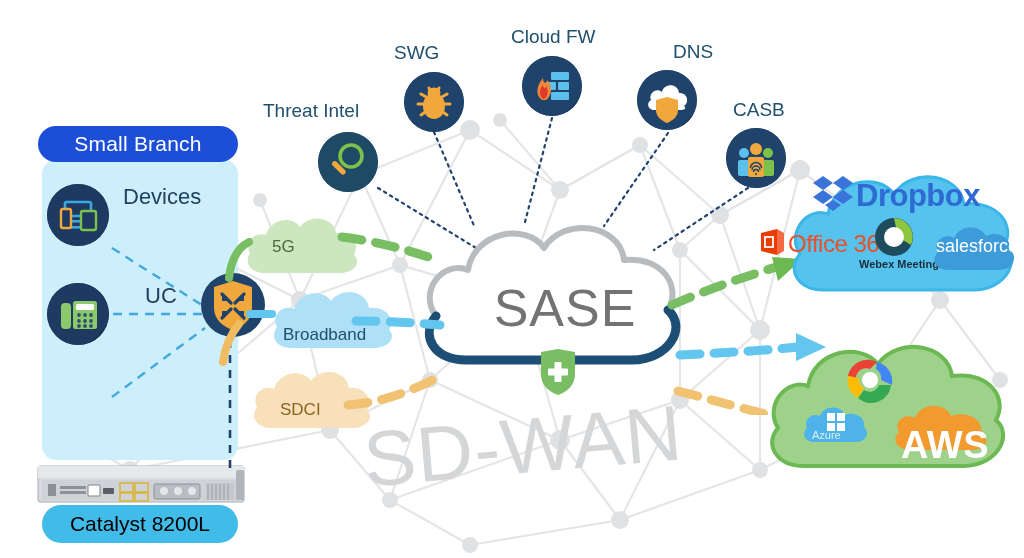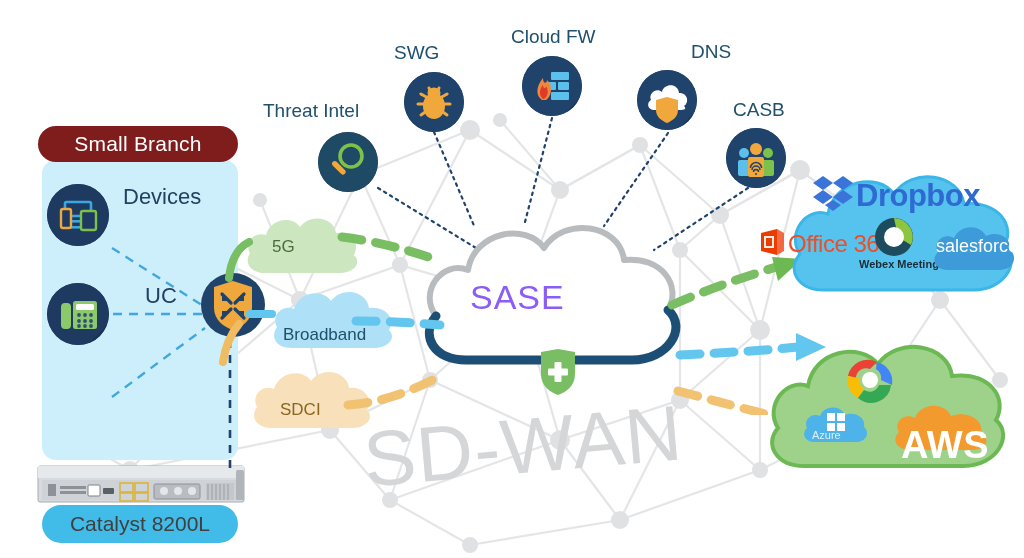--- a/index.html
+++ b/index.html
@@ -27,29 +27,29 @@
     user-select:none;
   }
 
   
   #branch-panel {
     left: 42px; top: 160px; width: 196px; height: 300px;
     background: #cdeefb; border-radius: 14px;
   }
   #branch-pill {
     left: 38px; top: 126px; width: 200px; height: 36px;
-    background: #7f1d1d; border-radius: 18px;
+    background: #1d4ed8; border-radius: 18px;
     display:flex; align-items:center; justify-content:center;
     color:#fff; font-size:21px; letter-spacing:.2px;
   }
   #catalyst-pill {
     left: 42px; top: 505px; width: 196px; height: 38px;
     background: #41bbe8; border-radius: 19px;
     display:flex; align-items:center; justify-content:center;
-    color:#404040; font-size:21px;
+    color:#000000; font-size:21px;
   }
 
   .branch-row { position:absolute; display:flex; align-items:flex-start; }
   .circ-icon {
     width: 62px; height:62px; border-radius:50%;
     background:#1f3a61; position:relative; flex:0 0 auto;
     overflow:hidden;
   }
   .branch-label {
     margin-left: 14px; font-size: 22px; color:#20425e;
@@ -70,22 +70,22 @@
     font-size:19px; color:#20506e;
   }
 
   
   .tcloud-label {
     position:absolute; font-size:17px; white-space:nowrap;margin-top:12px;
   }
 
   
   #sase-text {
-    left:470px; top:278px; width:190px; text-align:left;
-    font-size:34px; color:#8b5cf6; letter-spacing:1px;
+    left:470px; top:278px; width:190px; text-align:center;
+    font-size:52px; color:#737373; letter-spacing:1px;
   }
 
   
   .logo-text { position:absolute; white-space:nowrap;text-align:right; }
 
   #dropbox-text { font-size:31px; font-weight:bold; color:#2f6ad2; left:856px; top:178px; letter-spacing:-.5px; }
   #o365-text { font-size:24px; color:#e8502a; left:788px; top:230px; letter-spacing:-.5px; }
   #webex-text { font-size:11px; font-weight:bold; color:#1b2b36; left:859px; top:258px; }
   #salesforce-text { font-size:18px; color:#ffffff; left:936px; top:236px; font-style:normal; }
   #aws-text { font-size:38px; font-weight:bold; color:#ffffff; left:901px; top:424px; letter-spacing:.5px; }
@@ -343,21 +343,21 @@
   <div class="svc-label" style="left:511px; top:26px;">Cloud FW</div>
 
   <div class="svc" style="left:637px; top:70px;">
     <svg class="svc-circle" viewBox="0 0 60 60" width="60" height="60">
       <circle cx="30" cy="30" r="30" fill="#20436b"></circle>
       <path d="M40 60 L60 40 L60 60 Z" fill="#16304f" opacity=".5"></path>
       <path d="M17 40 C11 40 9 33 14 30 C11 23 20 17 25 22 C27 13 41 13 42 23 C50 22 53 32 47 36 C50 39 47 40 43 40 Z" fill="#ffffff"></path>
       <path d="M30 27 L41 30 L41 40 C41 47 35 51 30 53 C25 51 19 47 19 40 L19 30 Z" fill="#f0a83c"></path>
     </svg>
   </div>
-  <div class="svc-label" style="left:691px; top:41px;">DNS</div>
+  <div class="svc-label" style="left:673px; top:41px;">DNS</div>
 
   <div class="svc" style="left:726px; top:128px;">
     <svg class="svc-circle" viewBox="0 0 60 60" width="60" height="60">
       <circle cx="30" cy="30" r="30" fill="#20436b"></circle>
       <circle cx="18" cy="25" r="5" fill="#5bc0ec"></circle>
         <rect x="12" y="32" width="12" height="16" rx="2" fill="#5bc0ec"></rect>
       <circle cx="42" cy="25" r="5" fill="#7cc24a"></circle>
         <rect x="36" y="32" width="12" height="16" rx="2" fill="#7cc24a"></rect>
       <circle cx="30" cy="21" r="6" fill="#f0a83c"></circle>
         <rect x="22" y="29" width="16" height="20" rx="2" fill="#f0a83c"></rect>

